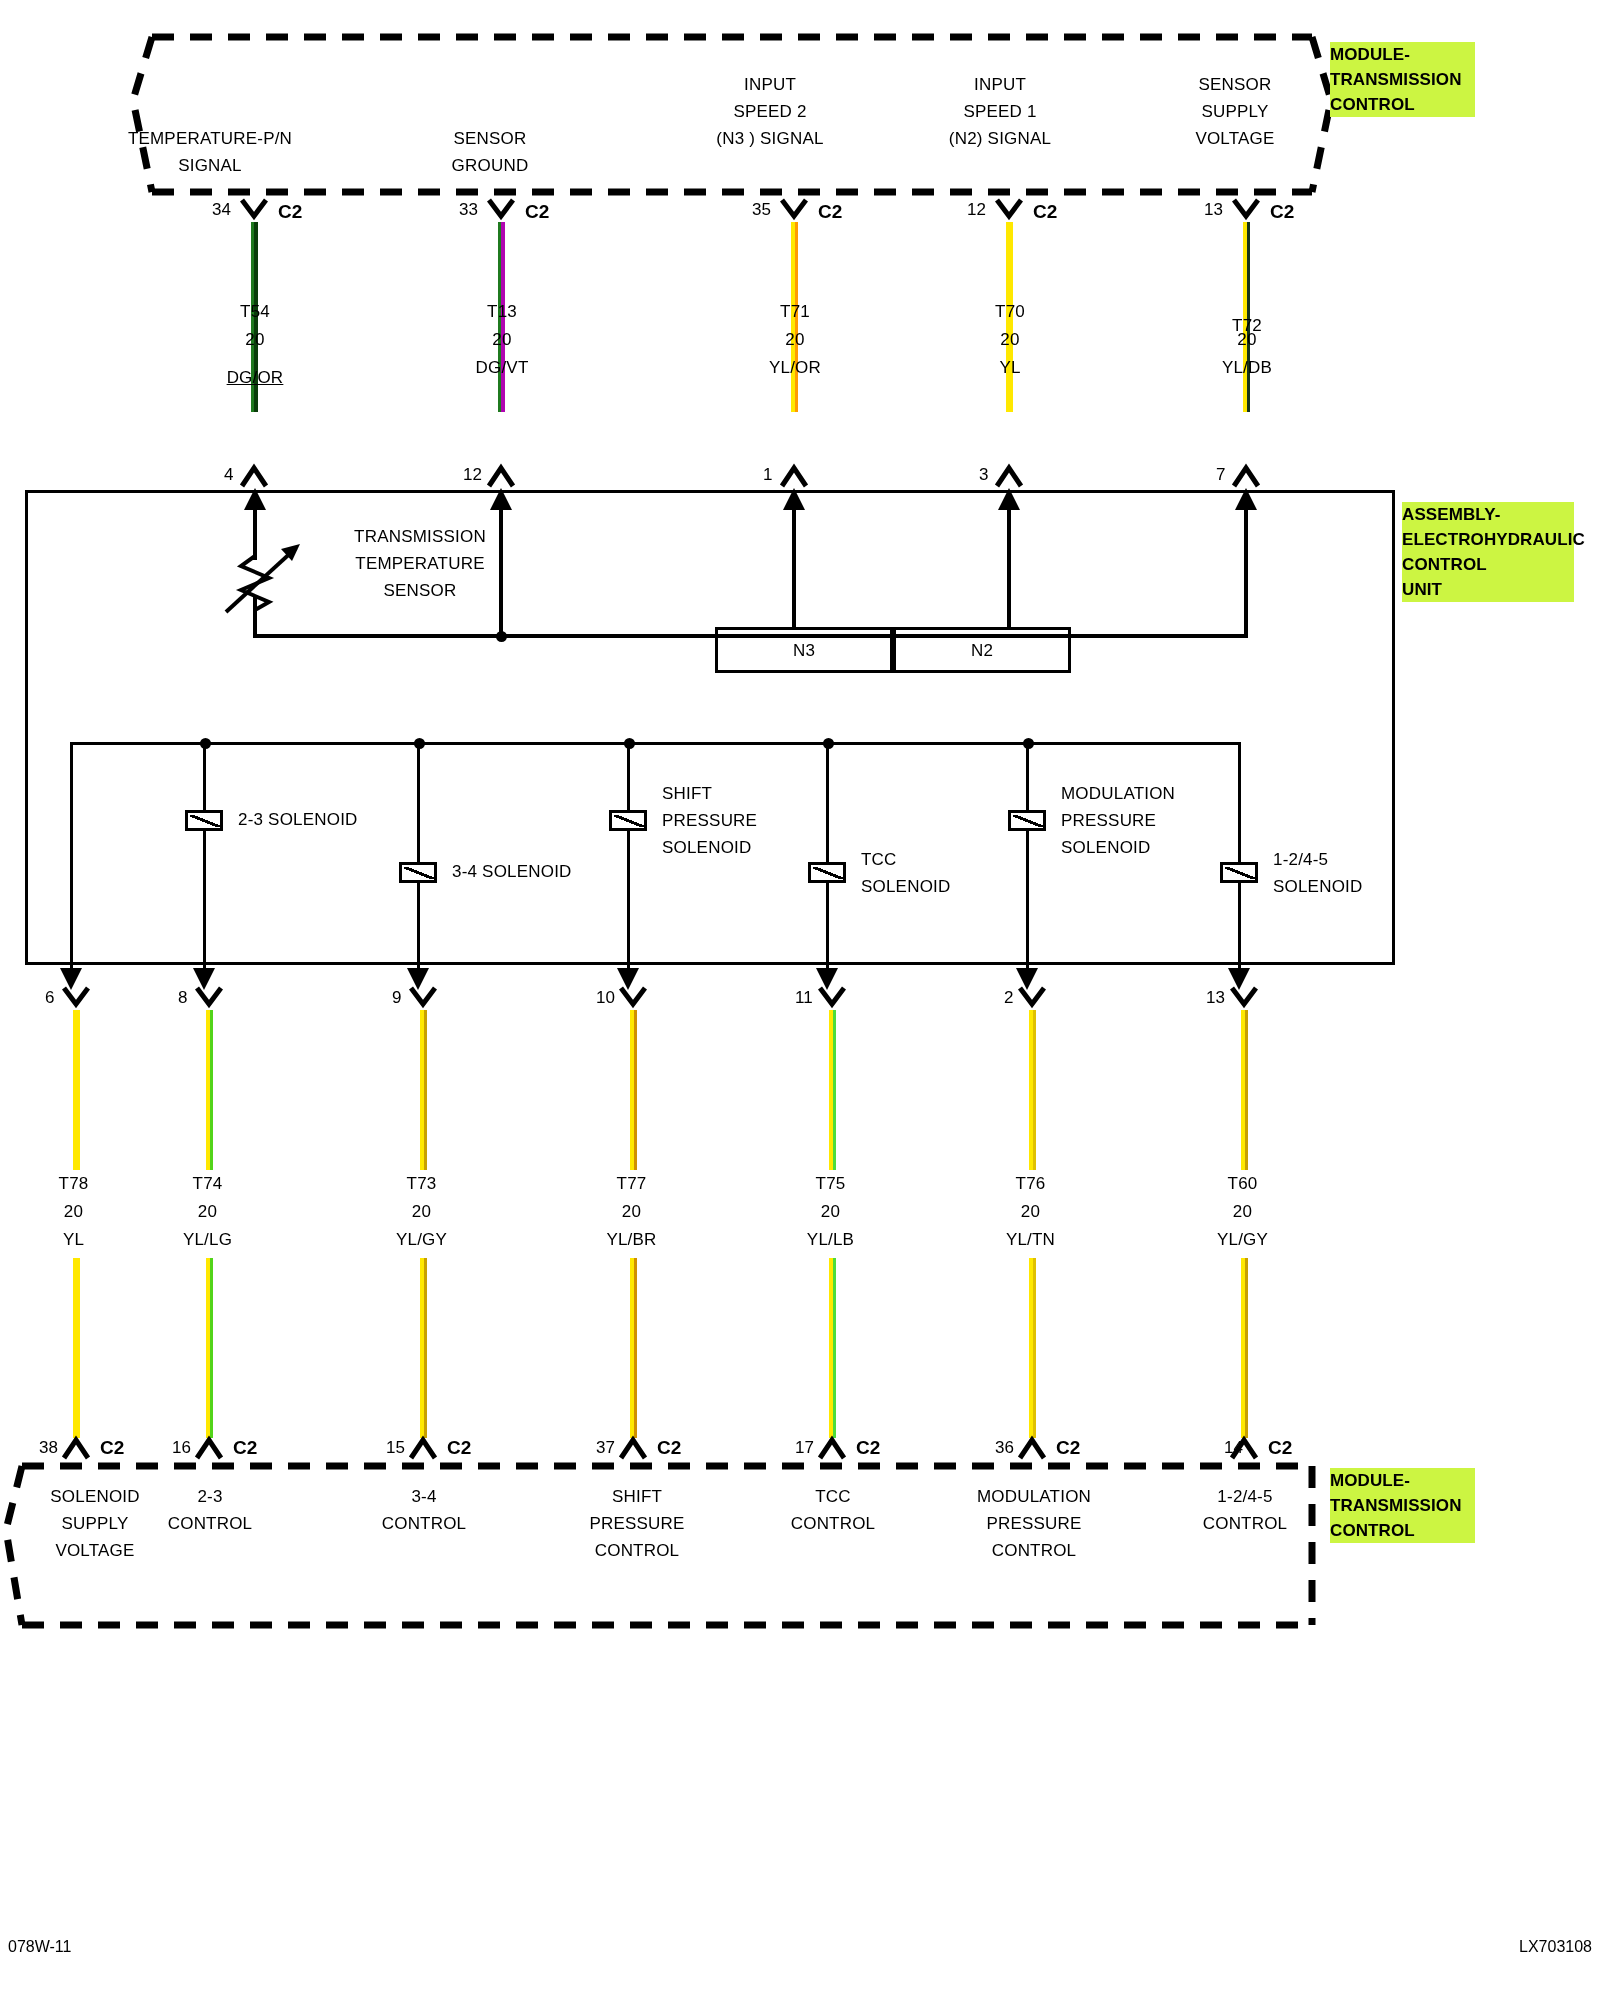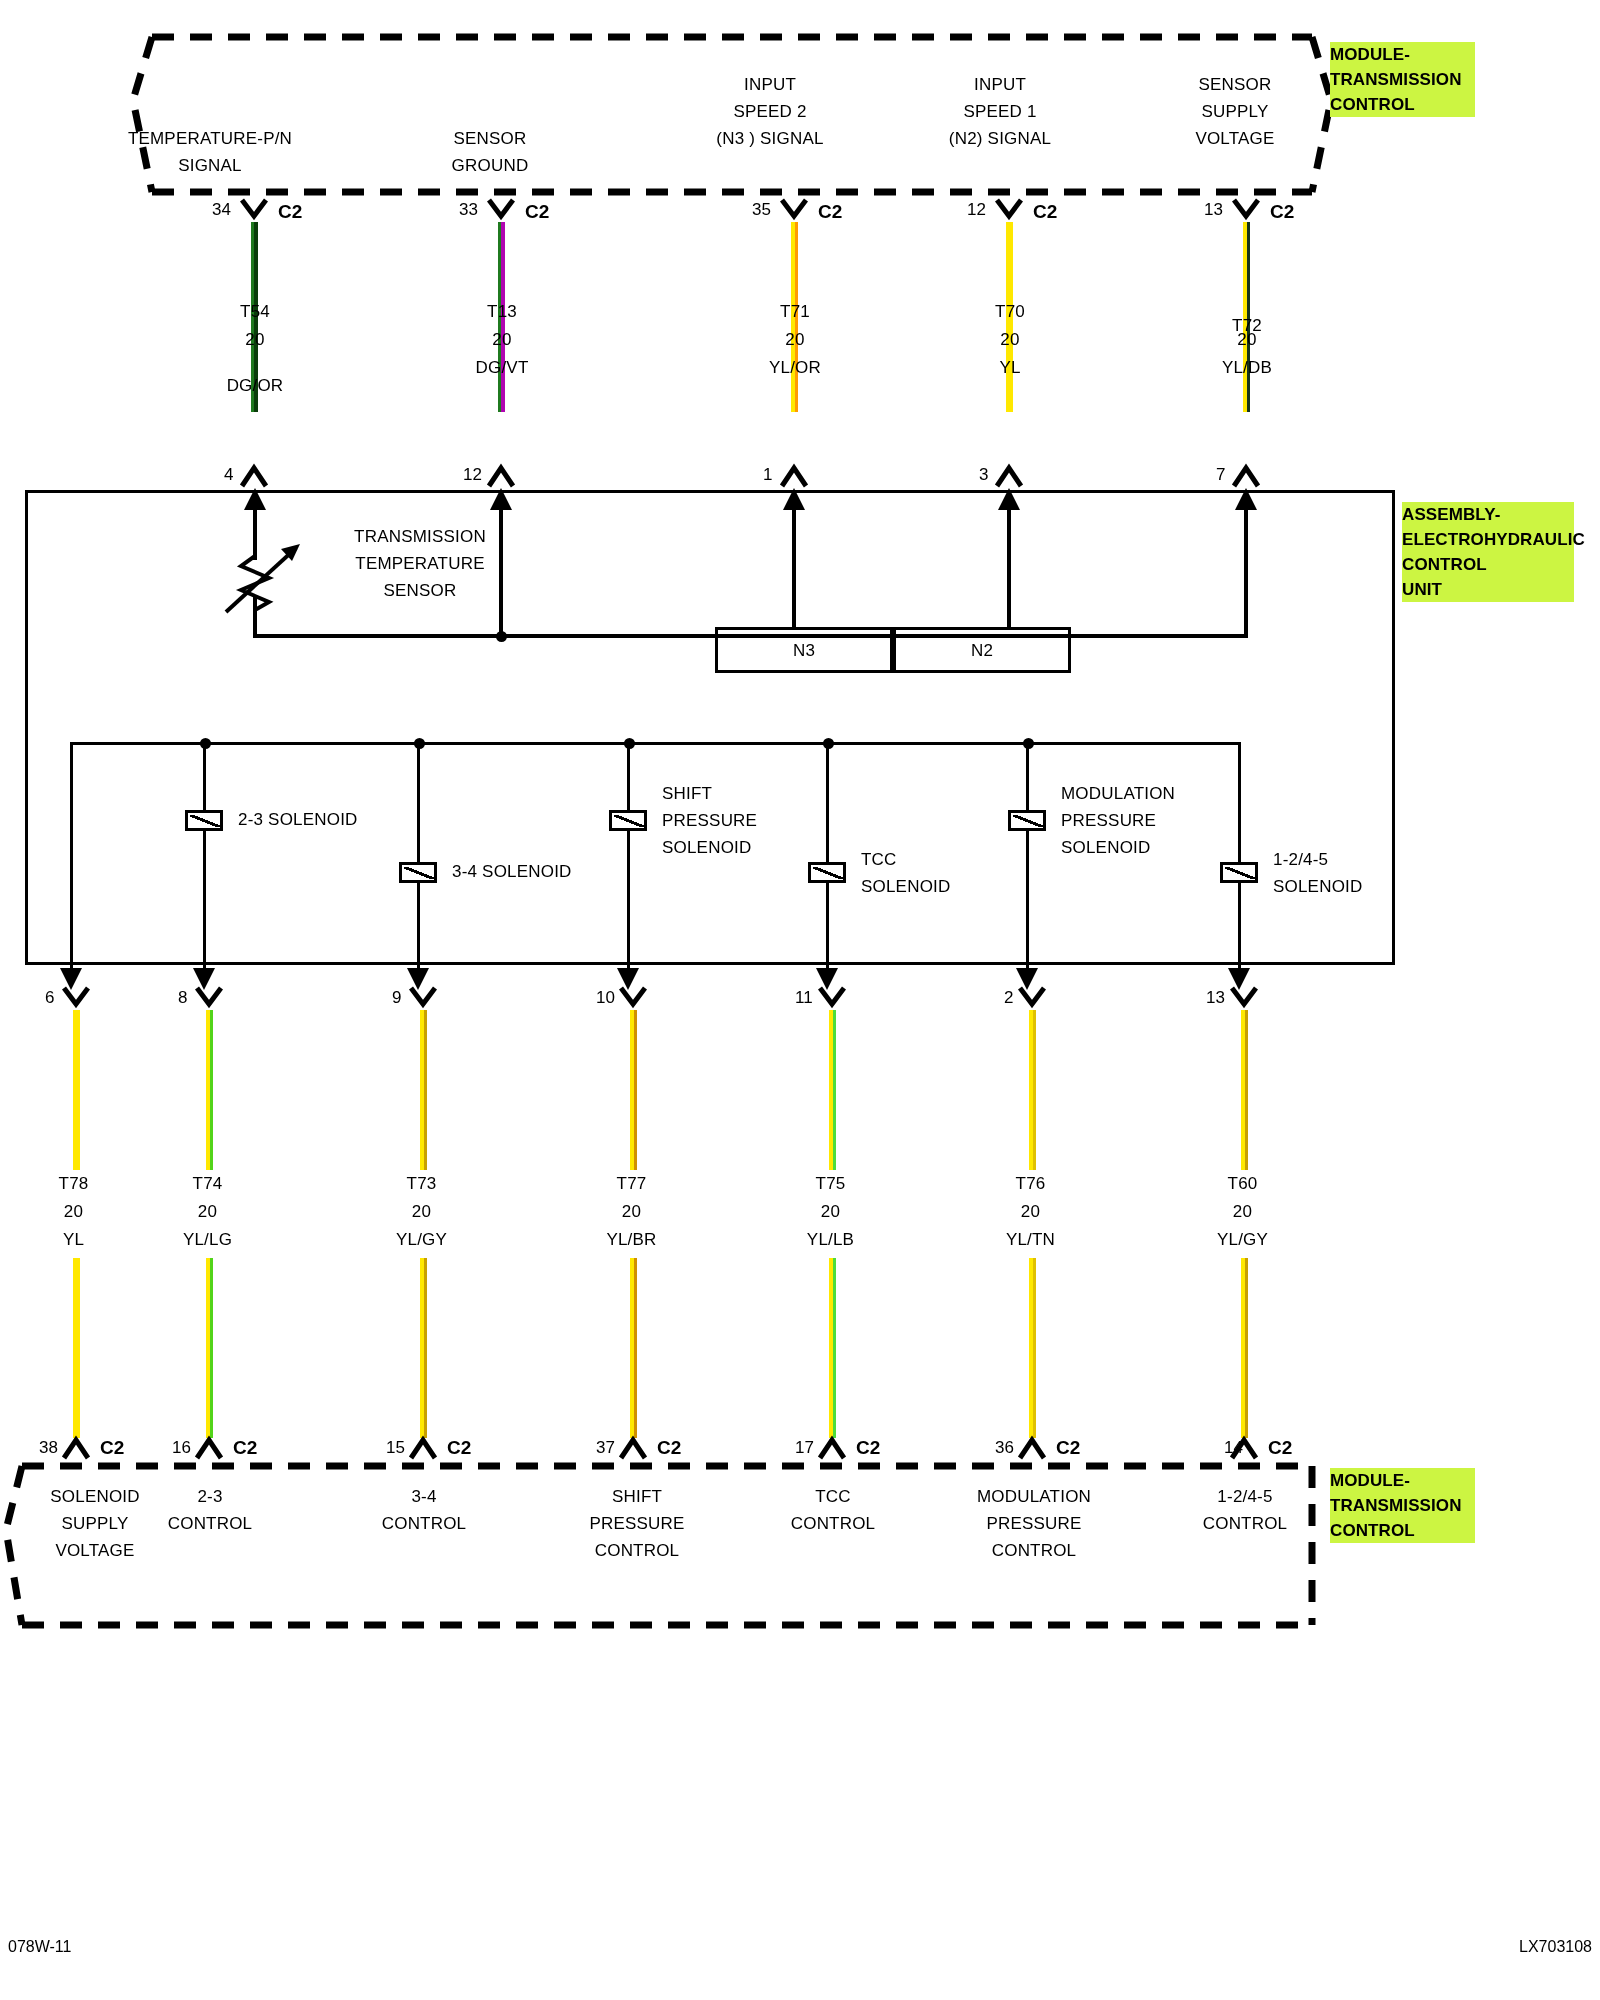--- a/index.html
+++ b/index.html
@@ -51,21 +51,21 @@
 VOLTAGE</div>
 
   <div class="pin" style="left:212px;top:200px;">34</div>
   <svg style="left:240px;top:198px;width:36px;height:28px;">
       <polyline points="2,2 14,18 26,2" stroke="#000" stroke-width="5" fill="none"></polyline>
     </svg>
   <div class="c2" style="left:278px;top:201px;">C2</div>
   <div class="wire" style="left:251px;top:222px;height:190px;background:linear-gradient(to right,#1f7a1f 0%,#1f7a1f 45%,#0a3d0a 45%,#0a3d0a 100%);"></div>
   <div class="txt" style="left:195px;top:298px;width:120px;">T54</div>
   <div class="txt" style="left:195px;top:326px;width:120px;">20</div>
-  <div class="txt" style="left:195px;top:372px;width:120px;">DG/OR</div>
+  <div class="txt" style="left:195px;top:364px;width:120px;text-decoration:underline;">DG/OR</div>
   <div class="pin" style="left:224px;top:465px;">4</div>
   <svg style="left:240px;top:462px;width:36px;height:28px;">
       <polyline points="2,24 14,6 26,24" stroke="#000" stroke-width="5" fill="none"></polyline>
     </svg>
 
   <div class="pin" style="left:459px;top:200px;">33</div>
   <svg style="left:487px;top:198px;width:36px;height:28px;">
       <polyline points="2,2 14,18 26,2" stroke="#000" stroke-width="5" fill="none"></polyline>
     </svg>
   <div class="c2" style="left:525px;top:201px;">C2</div>

